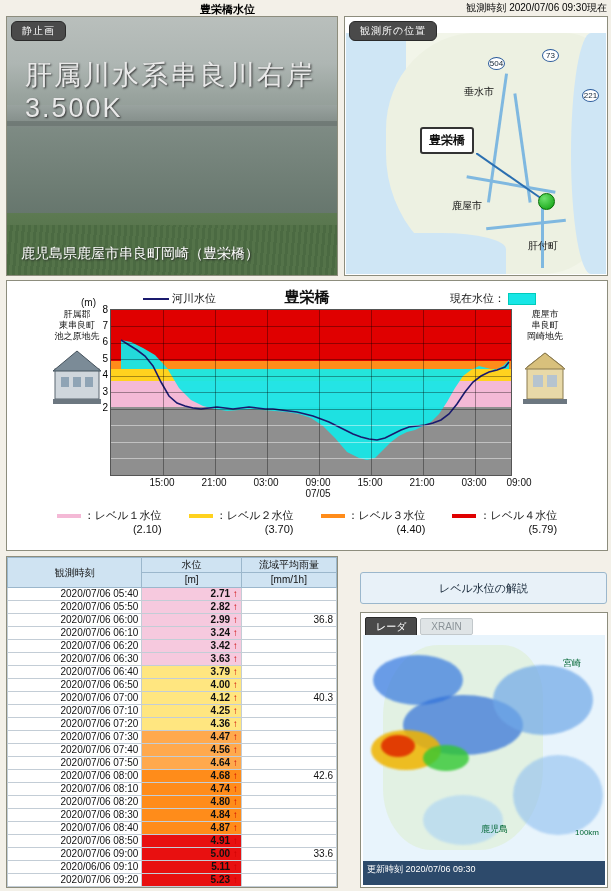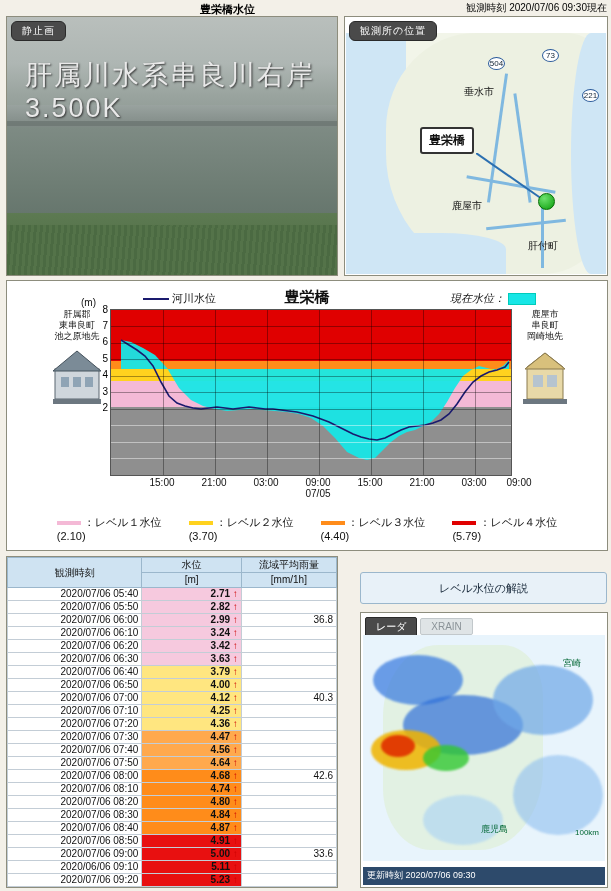--- a/index.html
+++ b/index.html
@@ -51,75 +51,76 @@
   #balloon{position:absolute;left:74px;top:94px;background:#fff;border:2px solid #333;border-radius:3px;
       padding:3px 7px;font-size:12px;font-weight:bold;}
   #balloon-line{position:absolute;left:130px;top:120px;width:70px;height:50px;}
   #greendot{position:absolute;left:192px;top:160px;width:15px;height:15px;border-radius:50%;
       background:radial-gradient(circle at 35% 30%,#6de26d,#0a9d0a);border:1px solid #046c04;}
 
   
   #chartpanel{left:6px;top:280px;width:600px;height:269px;border:1px solid #8d8d7d;background:#fff;}
   #chart-title{position:absolute;left:0;top:7px;width:600px;text-align:center;font-size:15px;font-weight:bold;}
   #legend-line{position:absolute;left:136px;top:10px;font-size:11px;}
-  #legend-now{position:absolute;left:443px;top:10px;font-size:11px;font-style:italic;}
+  #legend-now{position:absolute;left:443px;top:10px;font-size:11px;}
   .legendswatch{display:inline-block;width:26px;height:9px;vertical-align:middle;}
   #plot{position:absolute;left:103px;top:28px;width:400px;height:165px;background:#8f8f8f;border:1px solid #555;}
   #ylab{position:absolute;left:74px;top:16px;font-size:10px;}
   .ytick{position:absolute;right:2px;font-size:10px;color:#000;text-align:right;width:24px;}
   #yaxis{position:absolute;left:75px;top:28px;width:28px;height:165px;}
   .gridline{position:absolute;left:0;width:400px;height:1px;background:rgba(0,0,0,.35);}
   .vgrid{position:absolute;top:0;width:1px;height:165px;background:rgba(0,0,0,.35);}
   .band{position:absolute;left:0;width:400px;}
   .xtick{position:absolute;top:196px;font-size:10px;transform:translateX(-50%);}
   .xdate{position:absolute;top:207px;font-size:10px;transform:translateX(-50%);}
   .sidebld{position:absolute;width:56px;height:62px;}
   .sidetext{position:absolute;font-size:9px;line-height:11px;text-align:center;width:52px;}
   #levels{position:absolute;left:0;top:222px;width:600px;text-align:center;font-size:11px;}
   #levels span.sw{display:inline-block;width:24px;height:4px;vertical-align:middle;margin-right:3px;}
-  .levcell{display:inline-block;margin:12px 12px;text-align:left;}
+  .levcell{display:inline-block;margin:5px 12px;text-align:right;}
 
   
   #tablepanel{left:6px;top:556px;width:330px;height:330px;border:1px solid #8d8d7d;background:#fff;overflow:hidden;}
   table{border-collapse:collapse;width:100%;font-size:10px;}
   th{background:#cfe3f2;border:1px solid #9bb7cc;font-weight:normal;padding:1px 2px;line-height:12px;}
   td{border:1px solid #c3cdd6;padding:0 3px;height:12px;line-height:12px;}
   td.t{text-align:right;width:130px;}
   td.v{text-align:right;width:95px;font-weight:bold;}
   td.r{text-align:right;width:90px;}
   .arrow{color:#c00;font-weight:bold;}
 
   
   #explainbtn{left:360px;top:572px;width:245px;height:30px;background:#e8f1f8;border:1px solid #9bb7cc;
      border-radius:3px;text-align:center;line-height:30px;font-size:11px;color:#123;cursor:pointer;}
   #radar{left:360px;top:612px;width:246px;height:274px;border:1px solid #8d8d7d;background:#fff;}
   #radar-tabs{position:absolute;left:4px;top:4px;font-size:10px;}
   .rtab{display:inline-block;padding:2px 10px;border-radius:2px;}
   .rtab.on{background:#4a4a4a;color:#fff;border:1px solid #2a2a2a;}
   .rtab.off{background:#dfe4e6;color:#8b9398;border:1px solid #c2c8cb;}
   #radar-img{position:absolute;left:2px;top:22px;width:242px;height:226px;overflow:hidden;background:#dff0fb;}
-  #radar-foot{position:absolute;left:2px;bottom:2px;width:242px;height:18px;background:#2d4a6b;color:#fff;font-size:9px;line-height:16px;padding-left:4px;box-sizing:border-box;}
+  #radar-foot{position:absolute;left:2px;bottom:2px;width:242px;height:24px;background:#2d4a6b;color:#fff;font-size:9px;line-height:16px;padding-left:4px;box-sizing:border-box;}
   .blob{position:absolute;border-radius:50%;filter:blur(1px);}
   #scalebar{position:absolute;right:6px;bottom:24px;font-size:8px;color:#063;}
 </style>
 </head>
 <body>
 
 <div id="topbar" class="abs">
   <span class="obs-time">観測時刻 2020/07/06 09:30現在</span>
 </div>
 
 <div id="camera" class="abs">
   <div id="cam-img">
     <div id="cam-bridge"></div>
     <div id="cam-bridge2"></div>
     <div id="cam-water"></div>
     <div id="cam-bank"></div>
     <div id="cam-grass"></div>
     <div id="cam-head">肝属川水系串良川右岸3.500K</div>
+    <div id="cam-foot">鹿児島県鹿屋市串良町岡崎（豊栄橋）</div>
   </div>
   <div class="tab">静止画</div>
 </div>
 <div class="abs" style="left:6px;top:18px;width:330px;text-align:center;">
   
 </div>
 <div class="abs" style="left:200px;top:2px;font-size:11px;font-weight:bold;color:#000;">豊栄橋水位</div>
 
 <div id="mapbox" class="abs">
   <div id="map-inner">

